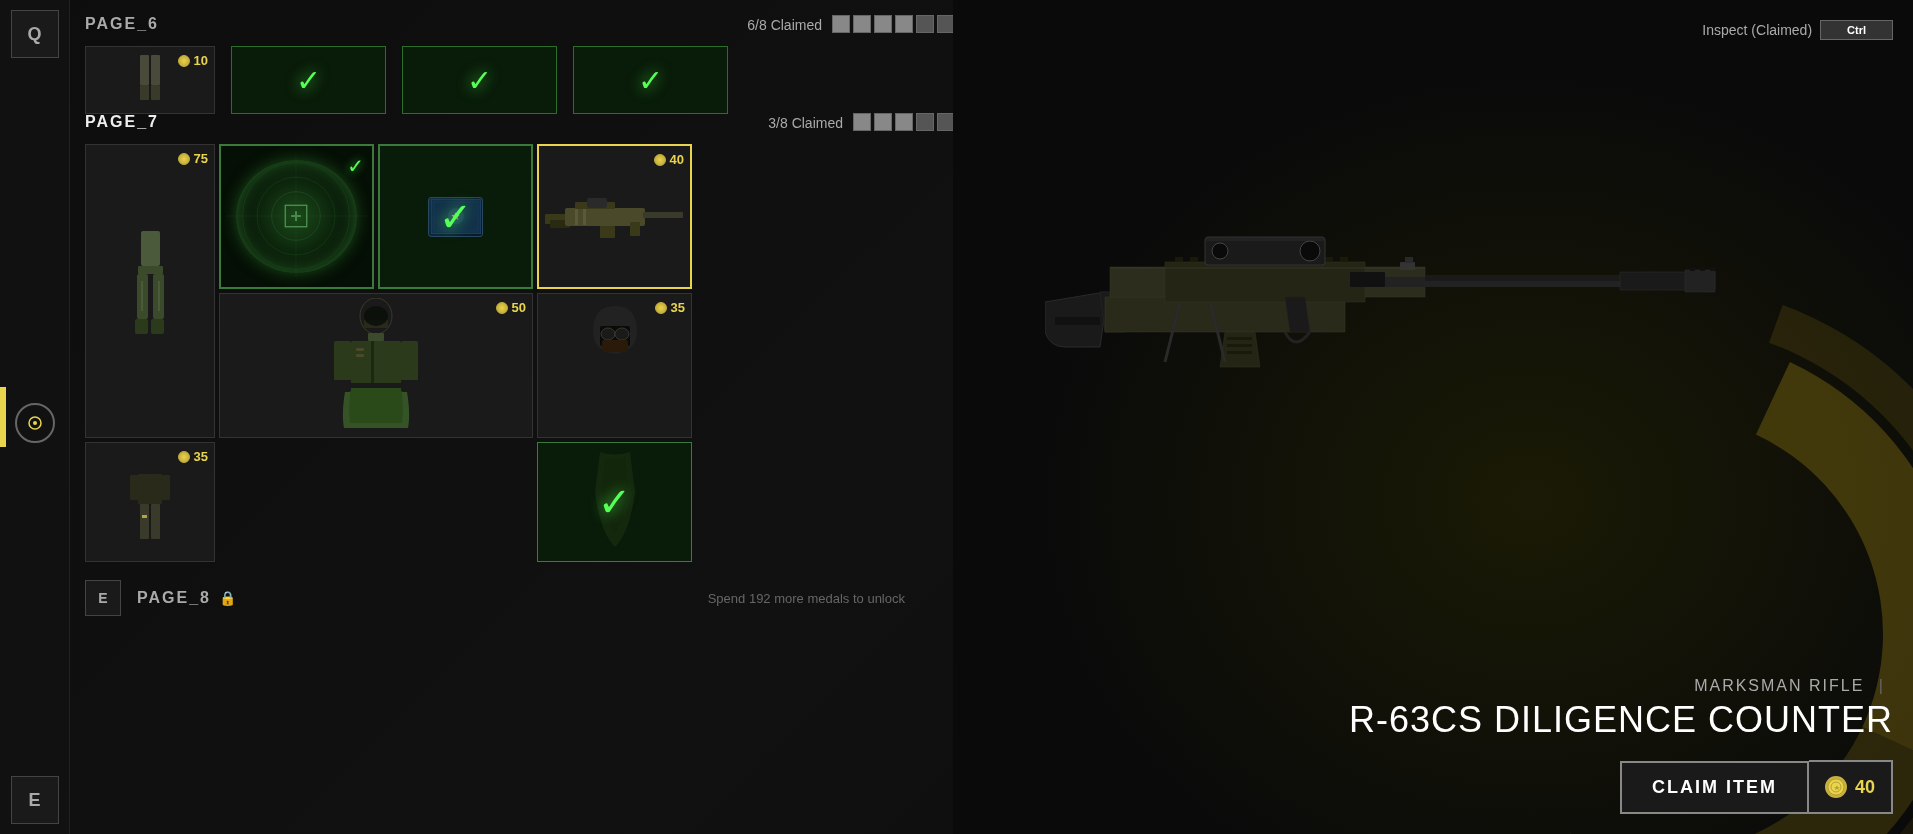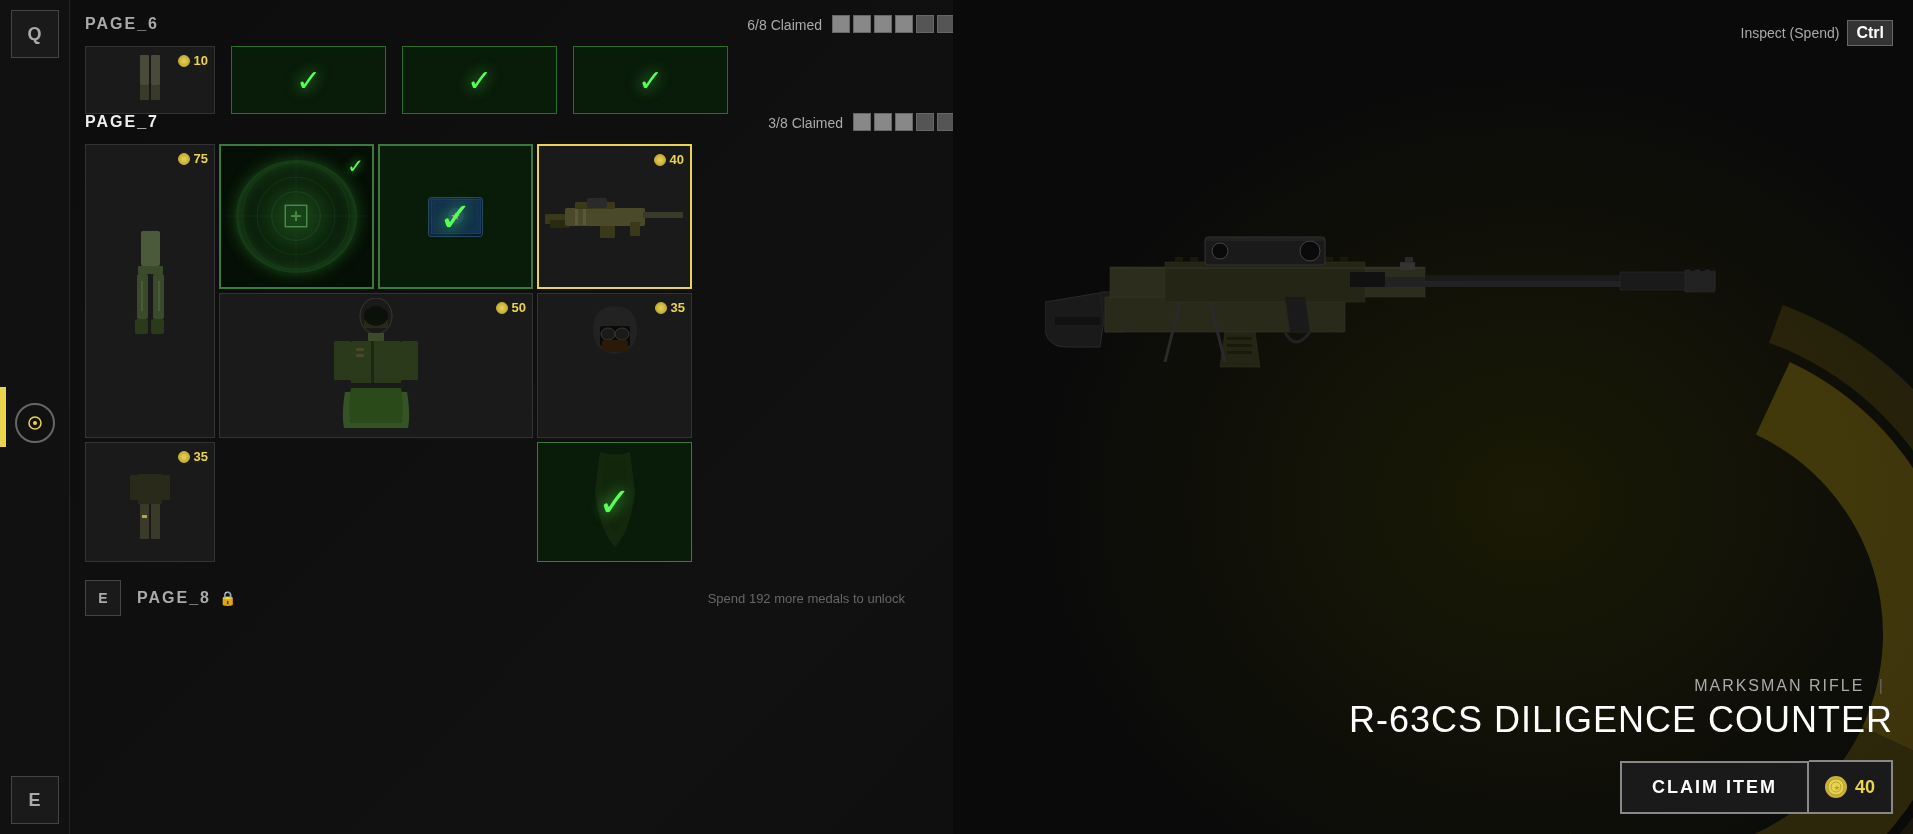--- a/index.html
+++ b/index.html
@@ -381,22 +381,22 @@
       align-items: center;
       gap: 8px;
       color: #aaa;
       font-size: 14px;
       z-index: 20;
     }
 
     .ctrl-key {
       background: #333;
       border: 1px solid #666;
-      padding: 3px 8px;
-      font-size: 16px;
+      padding: 3px 26px;
+      font-size: 11px;
       font-weight: bold;
       color: #fff;
     }
 
     
     .check-overlay {
       position: absolute;
       top: 0; left: 0; right: 0; bottom: 0;
       display: flex;
       align-items: center;
@@ -710,21 +710,21 @@
 
   </div>
 
   <div class="preview-panel">
     <div class="preview-bg"></div>
 
     <div class="yellow-arc"></div>
     <div class="yellow-arc2"></div>
 
     <div class="inspect-toggle">
-      <span>Inspect (Spend)</span>
+      <span>Inspect (Claimed)</span>
       <span class="ctrl-key">Ctrl</span>
     </div>
 
     <div class="rifle-svg-container">
       <svg width="680" height="180" viewBox="0 0 680 180">
 
         <path d="M0 100 L0 130 Q5 145 20 145 L55 145 L60 110 L60 90 Z" fill="#1a1a1a" stroke="#2a2a2a" stroke-width="1"></path>
         <rect x="10" y="115" width="45" height="8" fill="#111" rx="1"></rect>
 
         <path d="M55 90 L75 90 L80 130 L60 130 Z" fill="#1a1a1a" stroke="#222" stroke-width="1"></path>

